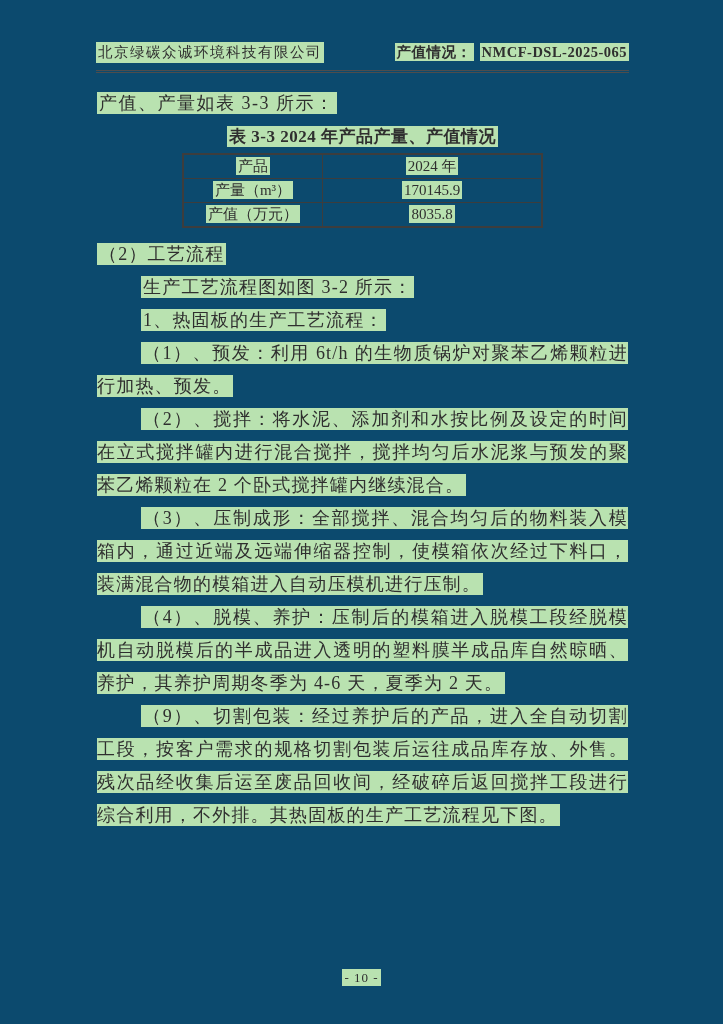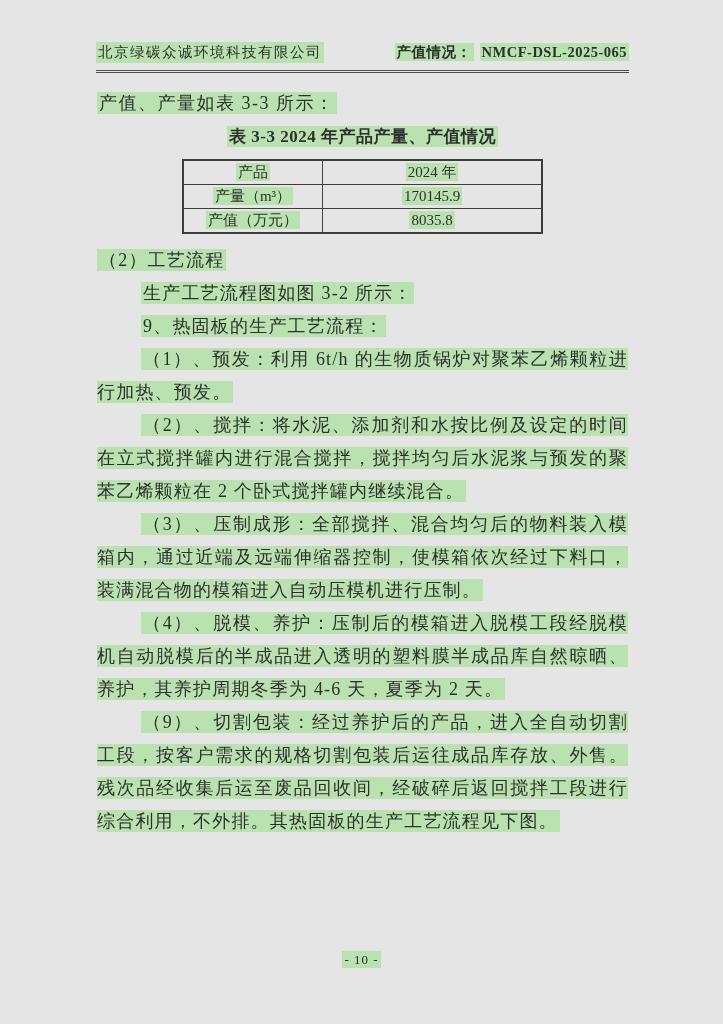--- a/index.html
+++ b/index.html
@@ -1,47 +1,47 @@
 <!DOCTYPE html>
 <html style="--hl: #b9e2b0;"><head>
 <meta charset="utf-8">
 <style>
   html,body{margin:0;padding:0;background:#ffffff;}
   .page{
-    position:relative;width:723px;height:1024px;background:#e5e5e5;overflow:hidden;
+    position:relative;width:723px;height:1024px;background:#0c4a6e;overflow:hidden;
     font-family:"Liberation Serif","DejaVu Serif",serif;color:#2f2f2f;
   }
   .hl{background:var(--hl,#b9e2b0);padding:1px 2px;}
   
   .header{
     position:absolute;top:42px;left:96px;right:94px;
     display:flex;justify-content:space-between;align-items:baseline;
     padding-bottom:7px;border-bottom:3px double #4d4d4d;font-size:14.5px;
   }
   .company{letter-spacing:1.5px;}
   .archive{font-weight:bold;letter-spacing:.5px;}
   .archive .num{margin-left:6px;}
   
   .content{position:absolute;top:90px;left:97px;width:531px;}
   .intro{margin:0 0 9px;font-size:18px;line-height:26px;letter-spacing:1.5px;}
-  .caption{margin:0 0 10px;text-align:center;font-size:17px;font-weight:bold;letter-spacing:.5px;line-height:24px;}
+  .caption{margin:0 0 4px;text-align:center;font-size:17px;font-weight:bold;letter-spacing:.5px;line-height:24px;}
   table.datatable{border-collapse:collapse;margin:0 auto 10px;border:2px solid #3d3d3d;}
   table.datatable td{
     border:1px solid #3d3d3d;text-align:center;vertical-align:middle;
     font-size:15px;height:23px;padding:0 6px;
   }
   td.c1{width:126px;} td.c2{width:206px;}
   .bold{font-weight:normal;}
   .para{
     margin:0;font-size:18px;line-height:33px;letter-spacing:1.2px;
     text-align:justify;text-justify:inter-character;
   }
   .ind{text-indent:44px;}
   
-  .footer{position:absolute;left:0;right:0;bottom:56px;text-align:center;font-size:13px;letter-spacing:1px;}
+  .footer{position:absolute;left:0;right:0;bottom:38px;text-align:center;font-size:13px;letter-spacing:1px;}
 </style>
 </head>
 <body>
 
 <div class="page">
 
   <div class="header">
     <span class="hl company">北京绿碳众诚环境科技有限公司</span>
     <span class="archive"><span class="hl">产值情况：</span><span class="hl num">NMCF-DSL-2025-065</span></span>
   </div>
@@ -66,21 +66,21 @@
         <td class="c1"><span class="hl">产值（万元）</span></td>
         <td class="c2"><span class="hl">8035.8</span></td>
       </tr>
     </tbody>
       </table>
 
     <p class="para"><span class="hl">（2）工艺流程</span></p>
 
     <p class="para ind"><span class="hl">生产工艺流程图如图 3-2 所示：</span></p>
 
-    <p class="para ind"><span class="hl">9、热固板的生产工艺流程：</span></p>
+    <p class="para ind"><span class="hl">1、热固板的生产工艺流程：</span></p>
 
     <p class="para ind"><span class="hl">（1）、预发：利用 6t/h 的生物质锅炉对聚苯乙烯颗粒进行加热、预发。</span></p>
 
     <p class="para ind"><span class="hl">（2）、搅拌：将水泥、添加剂和水按比例及设定的时间在立式搅拌罐内进行混合搅拌，搅拌均匀后水泥浆与预发的聚苯乙烯颗粒在 2 个卧式搅拌罐内继续混合。</span></p>
 
     <p class="para ind"><span class="hl">（3）、压制成形：全部搅拌、混合均匀后的物料装入模箱内，通过近端及远端伸缩器控制，使模箱依次经过下料口，装满混合物的模箱进入自动压模机进行压制。</span></p>
 
     <p class="para ind"><span class="hl">（4）、脱模、养护：压制后的模箱进入脱模工段经脱模机自动脱模后的半成品进入透明的塑料膜半成品库自然晾晒、养护，其养护周期冬季为 4-6 天，夏季为 2 天。</span></p>
 
     <p class="para ind"><span class="hl">（9）、切割包装：经过养护后的产品，进入全自动切割工段，按客户需求的规格切割包装后运往成品库存放、外售。残次品经收集后运至废品回收间，经破碎后返回搅拌工段进行综合利用，不外排。其热固板的生产工艺流程见下图。</span></p>

